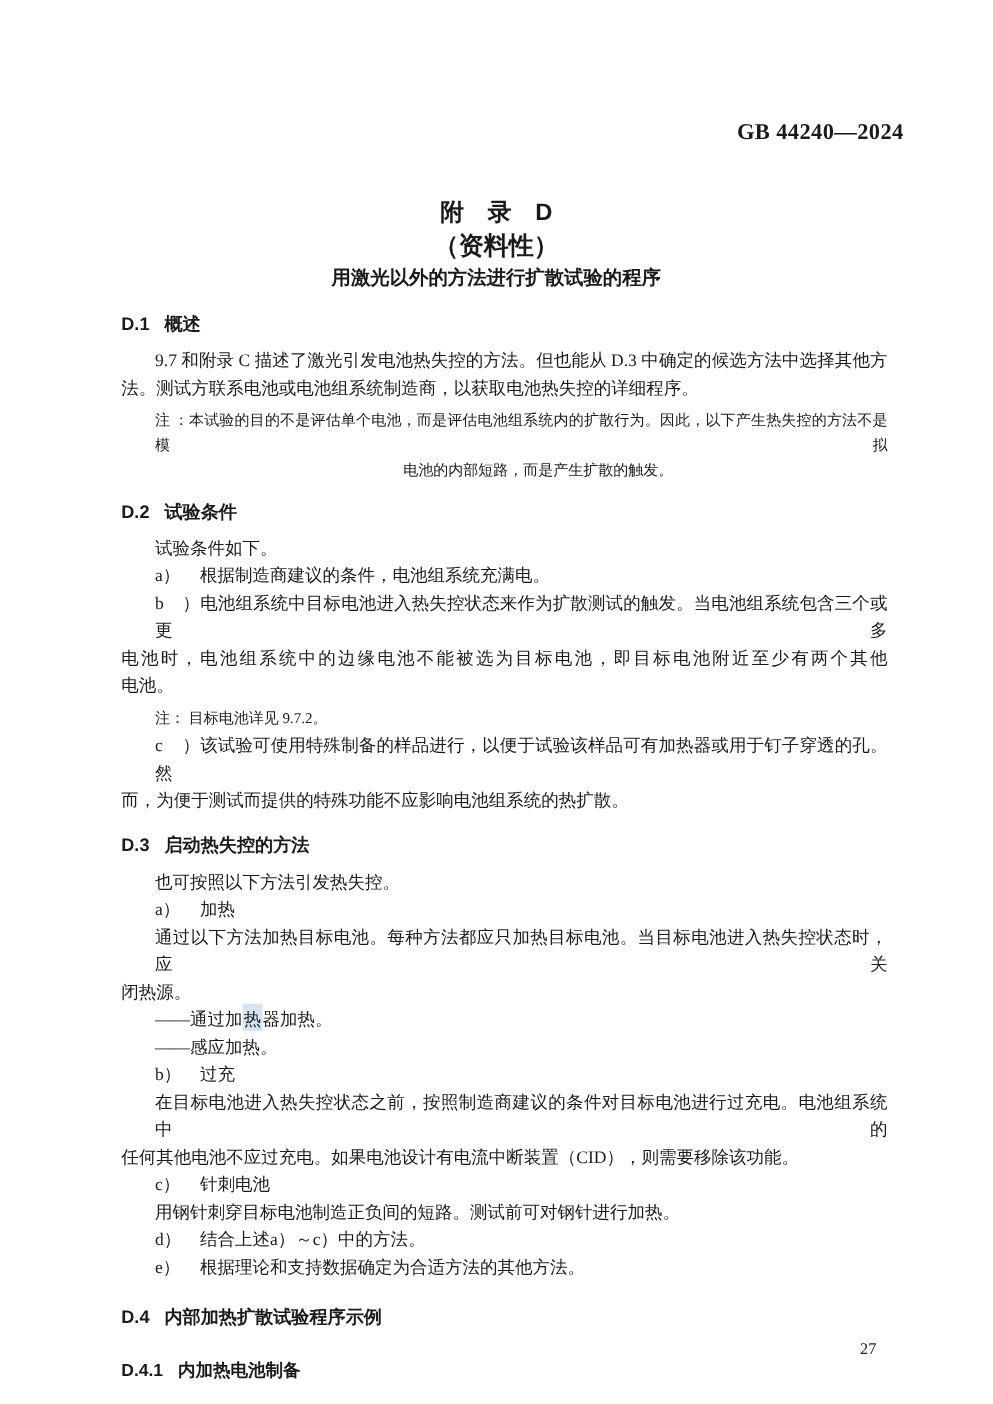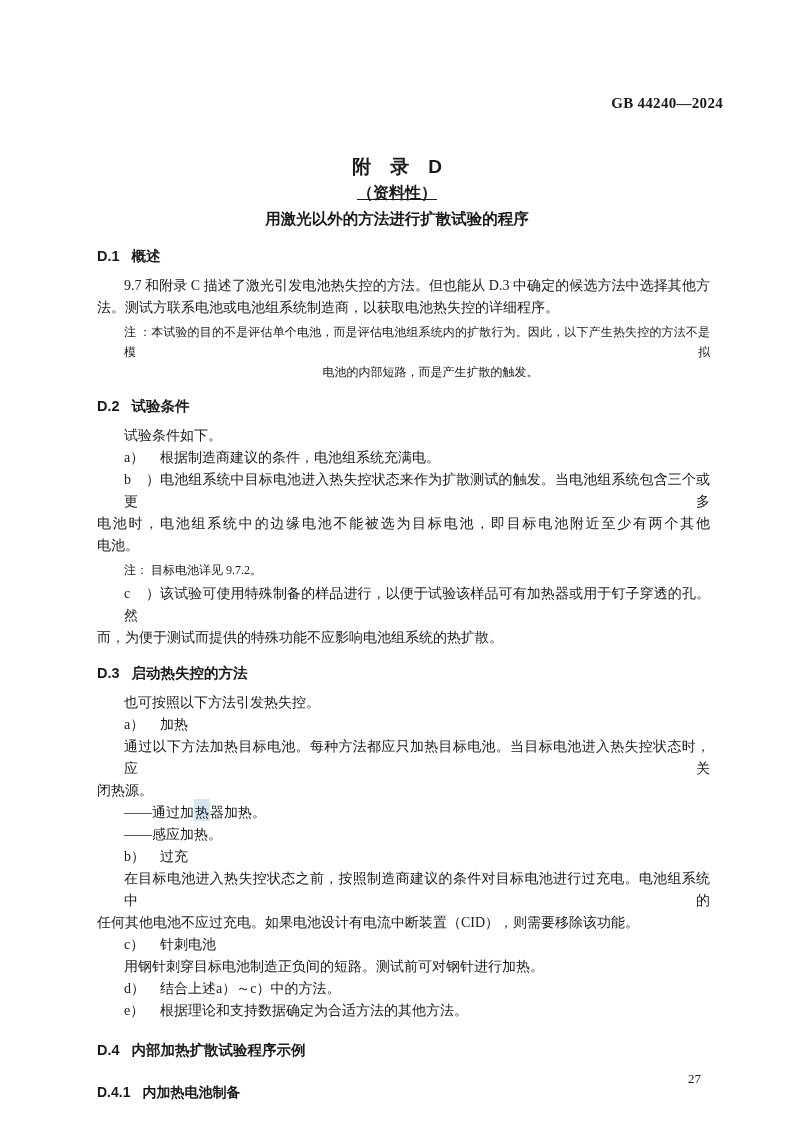--- a/index.html
+++ b/index.html
@@ -14,33 +14,33 @@
     width: 794px; height: 1123px;
     overflow: hidden;
     background: #ffffff;
   }
   
   .doc-header {
     padding-top: 95px;
     width: 723px;
     text-align: right;
     font-weight: bold;
-    font-size: 15px;
+    font-size: 18px;
     letter-spacing: 0.3px;
   }
   
   .appendix {
     margin-top: 42px;
     width: 794px;
     text-align: center;
     font-family: "Liberation Sans", "DejaVu Sans", sans-serif;
     font-weight: bold;
   }
   .appendix .t1 { font-size: 19px; line-height: 26px; }
-  .appendix .t2 { font-size: 16px;   line-height: 26px; text-decoration: underline; }
+  .appendix .t2 { font-size: 20px;   line-height: 26px; }
   .appendix .t3 { font-size: 15.5px; line-height: 26px; }
 
   .content {
     width: 613px;
     margin-left: 97px;
   }
   .h2 {
     font-family: "Liberation Sans", "DejaVu Sans", sans-serif;
     font-weight: bold;
     font-size: 14.5px;

